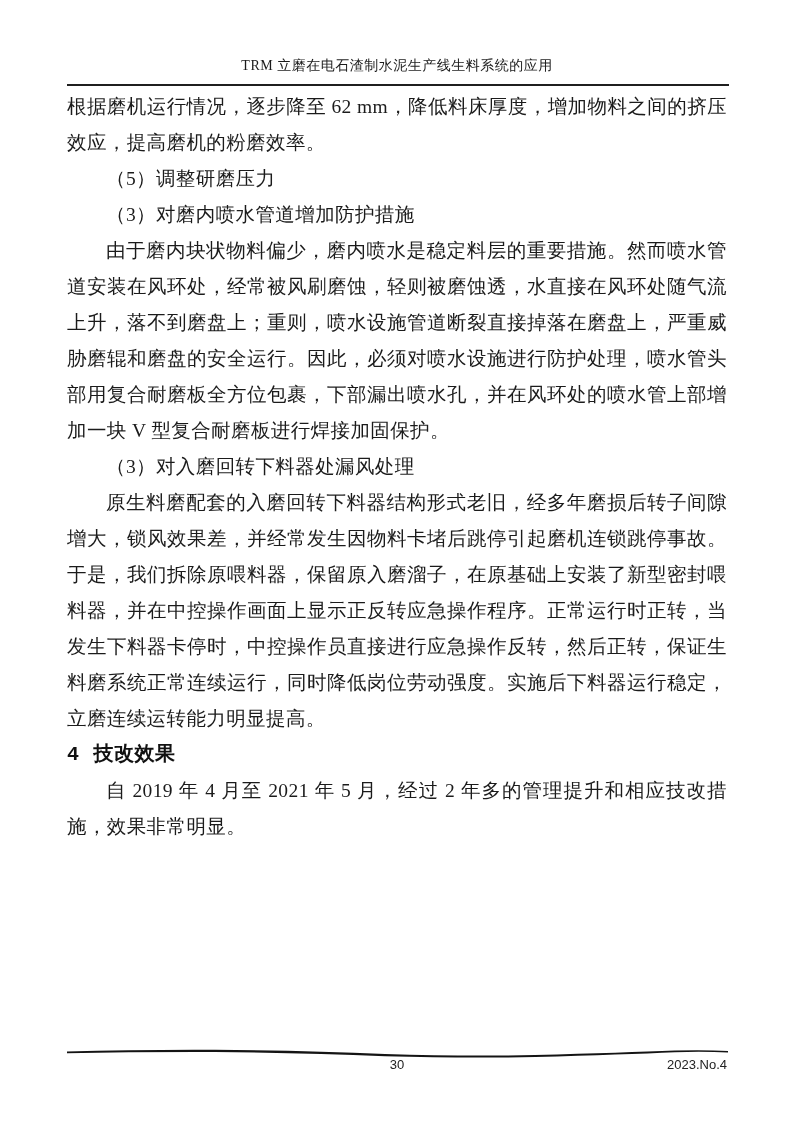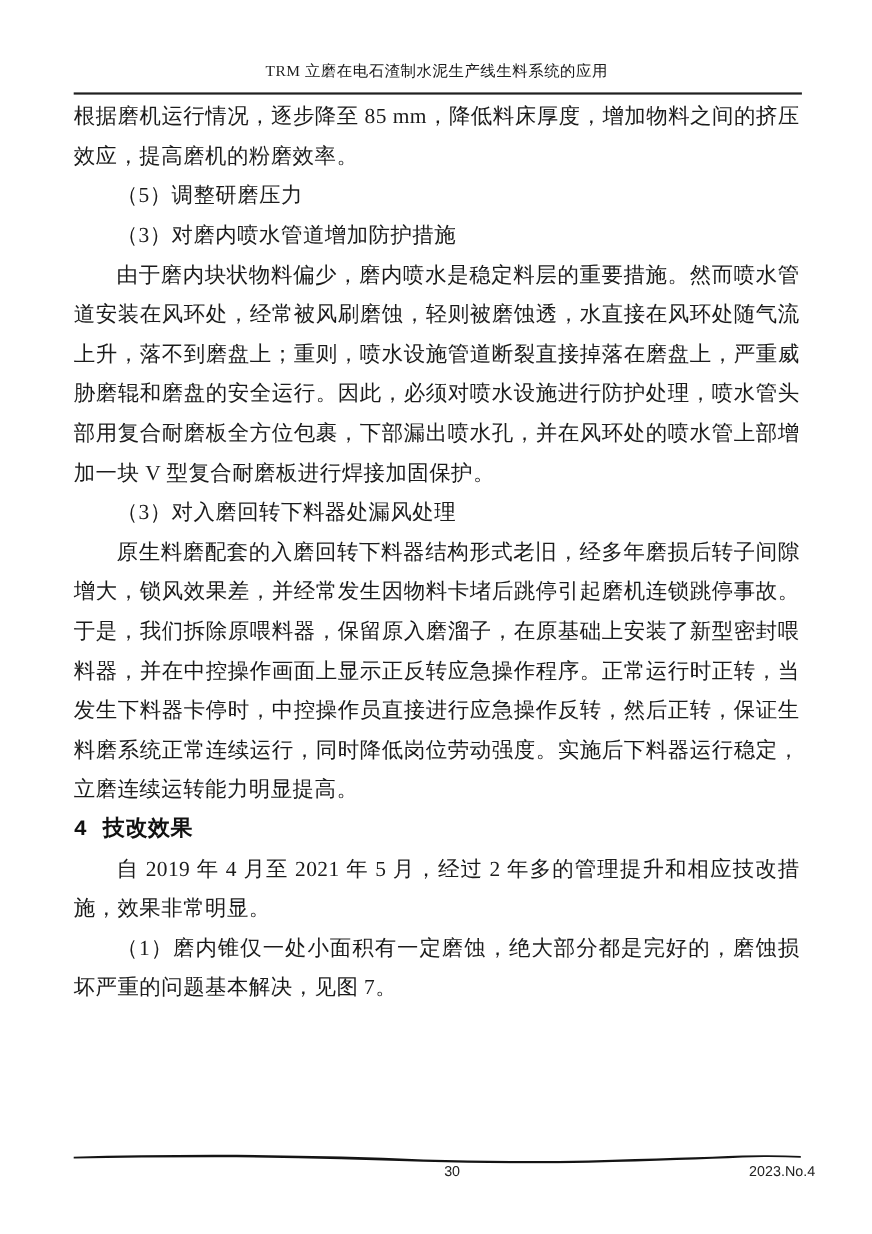--- a/index.html
+++ b/index.html
@@ -73,21 +73,21 @@
   .footer-rule {
     position: absolute;
     top: 1046px;
     left: 65px;
     width: 665px;
     height: 12px;
   }
   .footer-row {
     position: absolute;
     top: 1057px;
-    left: 81px;
+    left: 67px;
     width: 660px;
     height: 18px;
     font-family: "Liberation Sans", "DejaVu Sans", sans-serif;
     font-size: 13px;
     color: #222222;
   }
   .page-number {
     position: absolute;
     left: 0;
     width: 100%;
@@ -101,33 +101,32 @@
 </style>
 </head>
 <body>
 
 <div class="page">
 
   <div class="header-title">TRM 立磨在电石渣制水泥生产线生料系统的应用</div>
   <div class="header-rule"></div>
 
   <div class="body-text">
-    <p class="cont">根据磨机运行情况，逐步降至 85 mm，降低料床厚度，增加物料之间的挤压效应，提高磨机的粉磨效率。</p>
+    <p class="cont">根据磨机运行情况，逐步降至 62 mm，降低料床厚度，增加物料之间的挤压效应，提高磨机的粉磨效率。</p>
     <p class="indent">（5）调整研磨压力</p>
     <p class="indent">（3）对磨内喷水管道增加防护措施</p>
     <p class="indent">由于磨内块状物料偏少，磨内喷水是稳定料层的重要措施。然而喷水管道安装在风环处，经常被风刷磨蚀，轻则被磨蚀透，水直接在风环处随气流上升，落不到磨盘上；重则，喷水设施管道断裂直接掉落在磨盘上，严重威胁磨辊和磨盘的安全运行。因此，必须对喷水设施进行防护处理，喷水管头部用复合耐磨板全方位包裹，下部漏出喷水孔，并在风环处的喷水管上部增加一块 V 型复合耐磨板进行焊接加固保护。</p>
     <p class="indent">（3）对入磨回转下料器处漏风处理</p>
     <p class="indent">原生料磨配套的入磨回转下料器结构形式老旧，经多年磨损后转子间隙增大，锁风效果差，并经常发生因物料卡堵后跳停引起磨机连锁跳停事故。于是，我们拆除原喂料器，保留原入磨溜子，在原基础上安装了新型密封喂料器，并在中控操作画面上显示正反转应急操作程序。正常运行时正转，当发生下料器卡停时，中控操作员直接进行应急操作反转，然后正转，保证生料磨系统正常连续运行，同时降低岗位劳动强度。实施后下料器运行稳定，立磨连续运转能力明显提高。</p>
 
     <h2 class="section-heading">
       <span class="sec-num">4</span><span>技改效果</span>
     </h2>
 
     <p class="indent">自 2019 年 4 月至 2021 年 5 月，经过 2 年多的管理提升和相应技改措施，效果非常明显。</p>
-    <p class="indent">（1）磨内锥仅一处小面积有一定磨蚀，绝大部分都是完好的，磨蚀损坏严重的问题基本解决，见图 7。</p>
   </div>
 
   <svg class="footer-rule" viewBox="0 0 665 12" preserveAspectRatio="none">
     <path d="M2 5.5
              Q70 3.5 150 3.8
              Q240 4.5 320 8
              Q400 10.5 470 9
              Q560 6.5 610 4.5
              Q640 3.6 663 5
              L663 6.6

